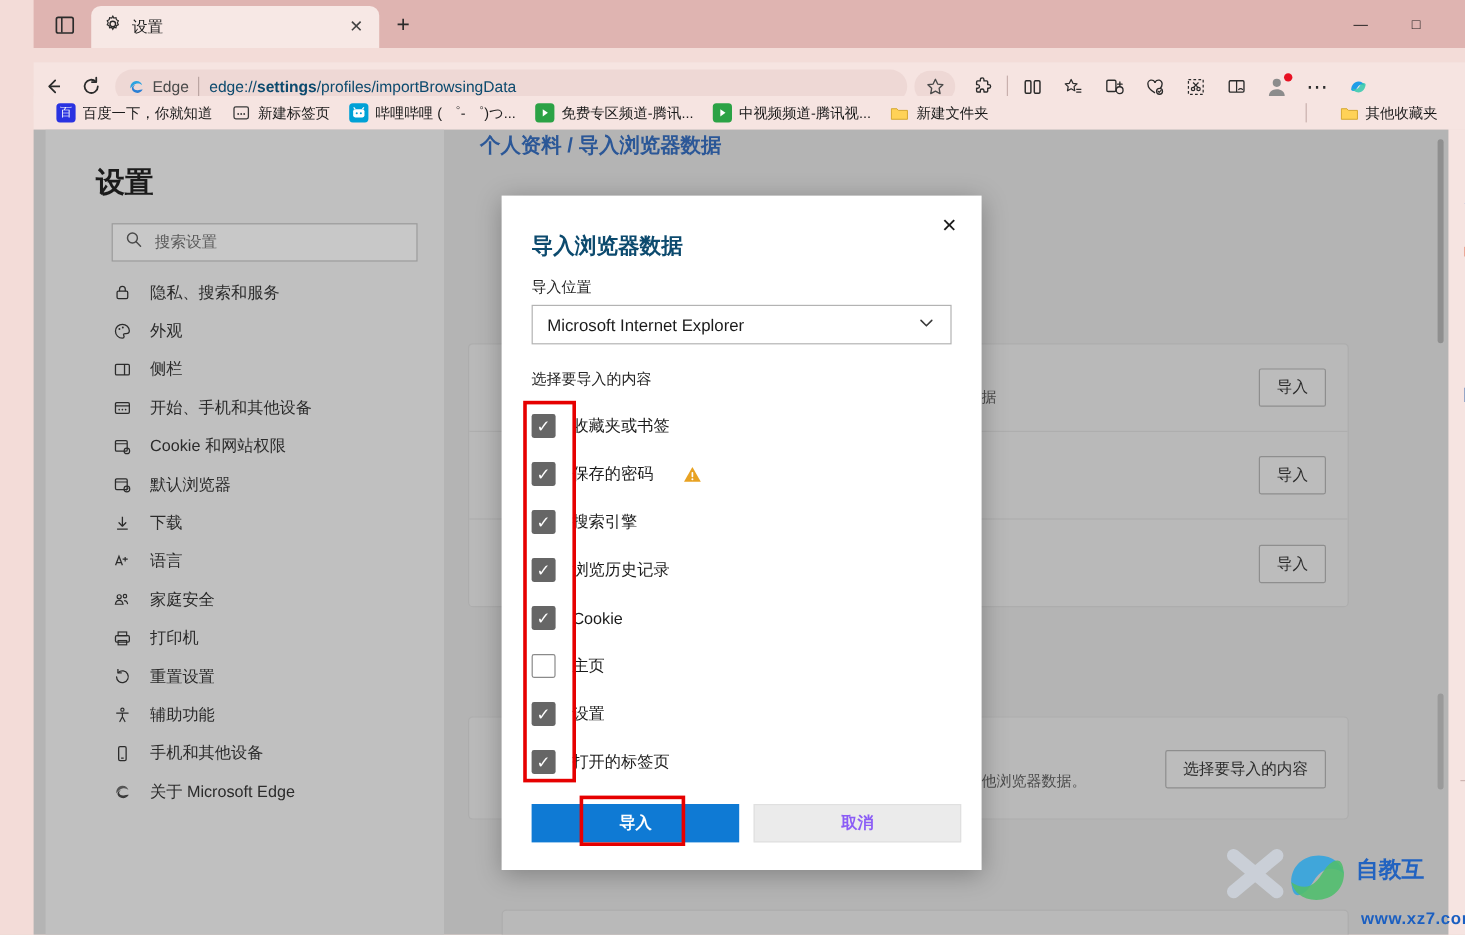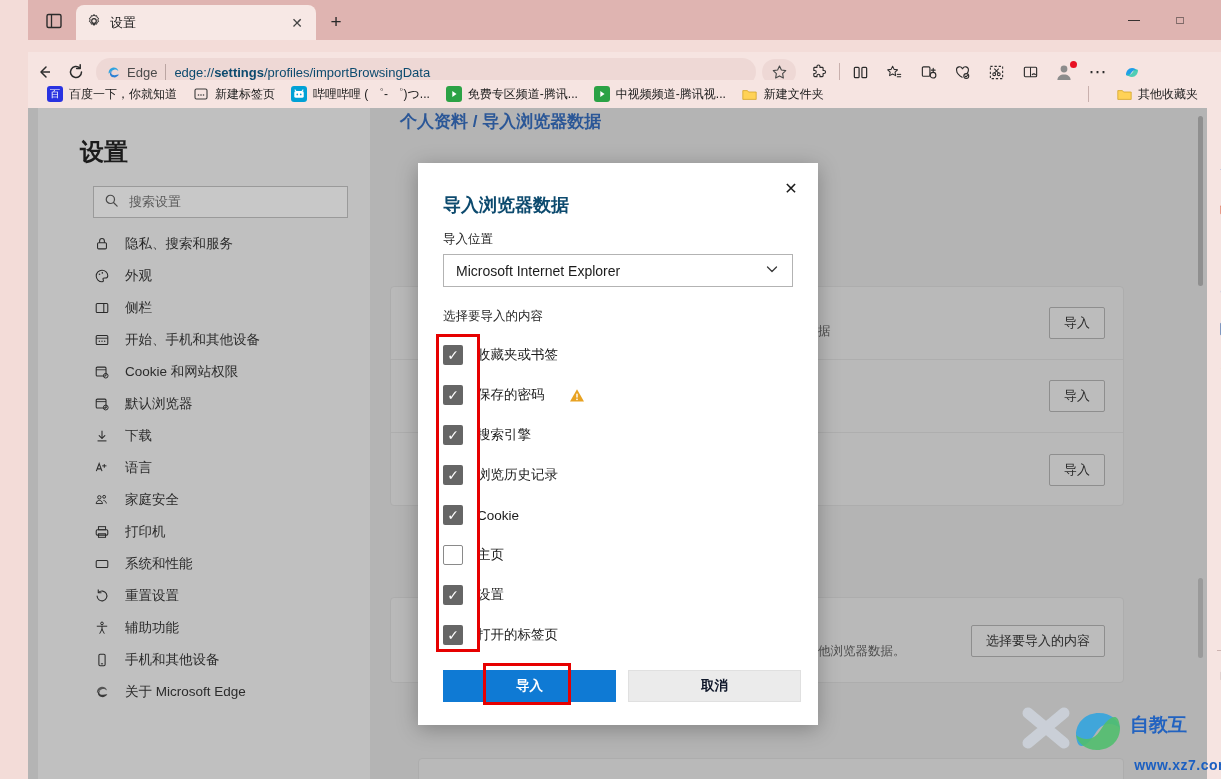--- a/index.html
+++ b/index.html
@@ -158,21 +158,21 @@
   .cb-label { font-size: 13.5px; color: #1b1b1b; }
   .warn-ic { margin-left: 10px; display:flex;align-items:center; }
 
   .dlg-actions { position: absolute; left: 25px; top: 507px; display: flex; gap: 12px; }
   .btn-primary {
     width: 173px; height: 32px; background: var(--accent); color: #fff;
     font-size: 13.5px; font-weight: 700; border: none;
     display:flex;align-items:center;justify-content:center;
   }
   .btn-secondary {
-    width: 173px; height: 32px; background: #ebebeb; color: #0f172a;
+    width: 173px; height: 32px; background: #ebebeb; color: #8b5cf6;
     font-size: 13.5px; font-weight: 700; border: 1px solid #e0e0e0;
     display:flex;align-items:center;justify-content:center;
   }
 
   
   .anno { position: absolute; border: 3px solid var(--anno); pointer-events: none; }
   .anno-cbs { left: 408px; top: 334px; width: 44px; height: 318px; }
   .anno-import { left: 455px; top: 663px; width: 88px; height: 42px; }
 
   
@@ -565,28 +565,20 @@
         </div>
         <div class="nav-item">
           <span class="nav-ic">
               <svg width="16" height="16" viewBox="0 0 18 18">
                 <rect x="2.5" y="6.5" width="13" height="6" rx="1.3" fill="none" stroke="#2b2b2b" stroke-width="1.2"></rect>
                 <rect x="5" y="3" width="8" height="3.5" fill="none" stroke="#2b2b2b" stroke-width="1.1"></rect>
                 <rect x="5" y="11" width="8" height="4" fill="none" stroke="#2b2b2b" stroke-width="1.1"></rect>
               </svg>
             </span>
           <span>打印机</span>
-        </div>
-        <div class="nav-item">
-          <span class="nav-ic">
-              <svg width="16" height="16" viewBox="0 0 18 18">
-                <rect x="2.5" y="5" width="13" height="8" rx="1.3" fill="none" stroke="#2b2b2b" stroke-width="1.2"></rect>
-              </svg>
-            </span>
-          <span>系统和性能</span>
         </div>
         <div class="nav-item">
           <span class="nav-ic">
               <svg width="16" height="16" viewBox="0 0 18 18">
                 <path d="M3.5 9a5.5 5.5 0 1 0 1.7-4" fill="none" stroke="#2b2b2b" stroke-width="1.2" stroke-linecap="round"></path>
                 <path d="M4.8 1.8v3.6h3.6" fill="none" stroke="#2b2b2b" stroke-width="1.2" stroke-linejoin="round"></path>
               </svg>
             </span>
           <span>重置设置</span>
         </div>

